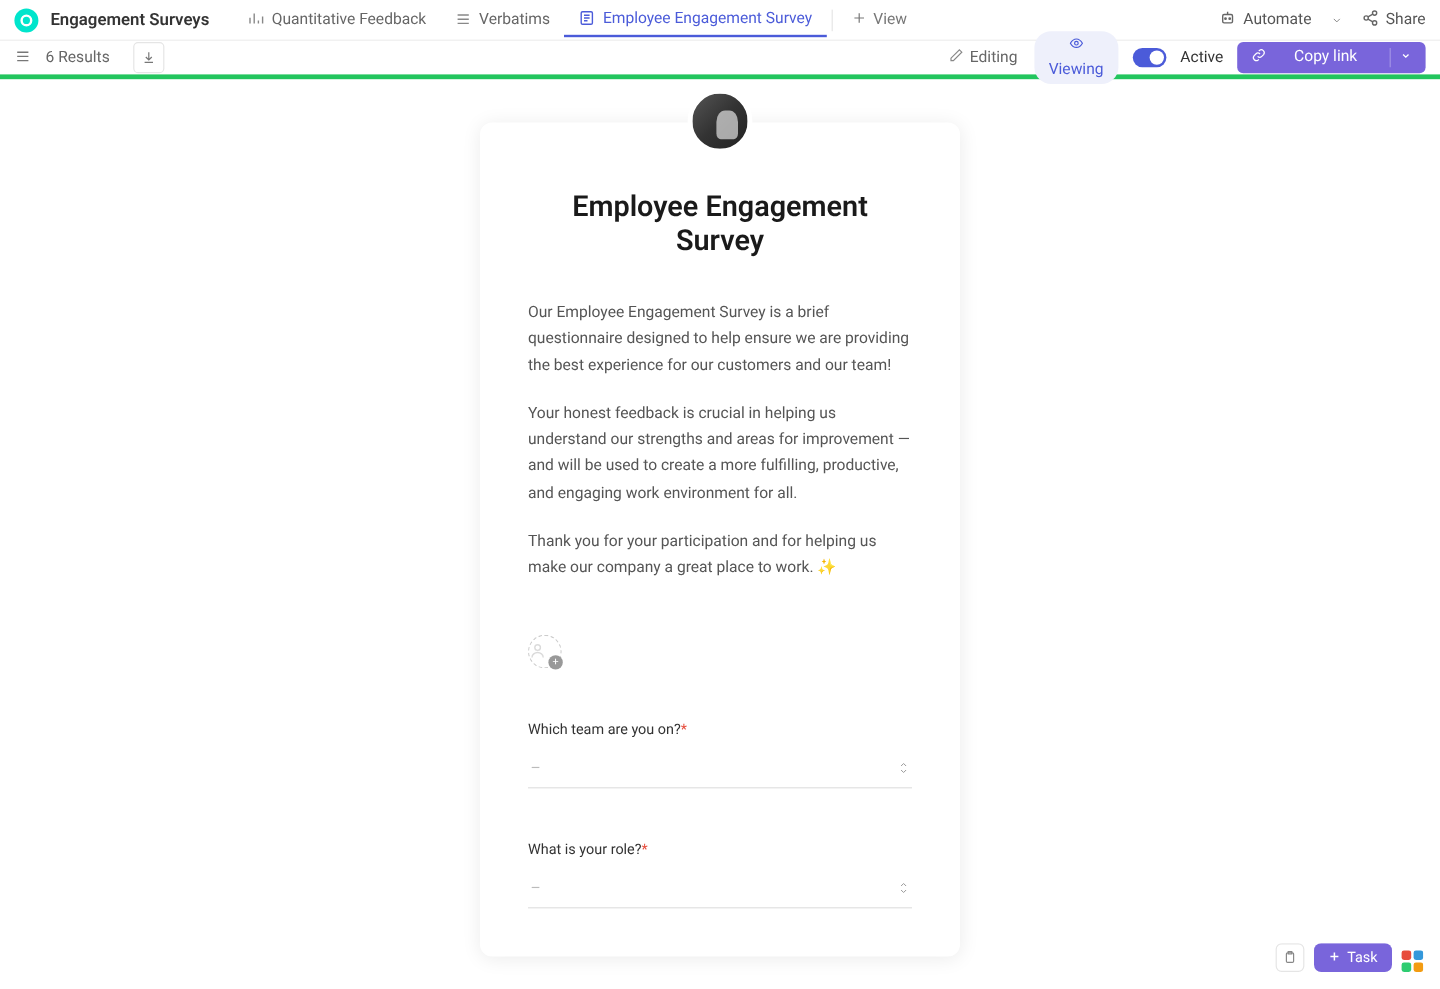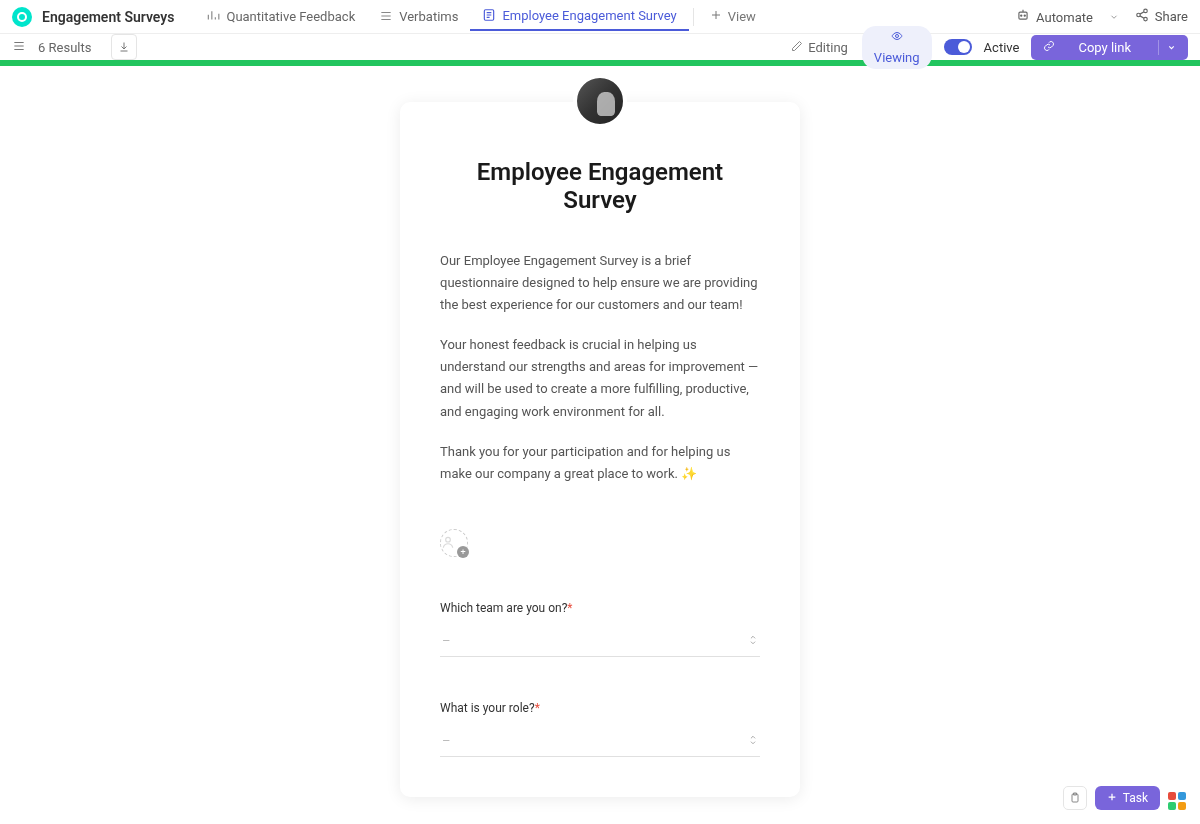--- a/index.html
+++ b/index.html
@@ -72,21 +72,21 @@
       font-size: 13px;
     }
     .top-right {
       margin-left: auto;
       display: flex;
       align-items: center;
       gap: 16px;
     }
     .automate-btn {
       display: flex;
-      align-items: flex-end;
+      align-items: center;
       gap: 6px;
       font-size: 13px;
       color: #555;
       cursor: pointer;
     }
     .chevron-down {
       width: 10px;
       height: 10px;
     }
     .share-btn {
@@ -96,21 +96,21 @@
       font-size: 13px;
       color: #555;
     }
     
     
     .toolbar {
       display: flex;
       align-items: center;
       padding: 6px 12px;
       height: 32px;
-      border-bottom: 6px solid #22c55e;
+      border-bottom: 4px solid #22c55e;
     }
     .toolbar-left {
       display: flex;
       align-items: center;
       gap: 12px;
     }
     .hamburger-icon {
       width: 14px;
       height: 14px;
     }

